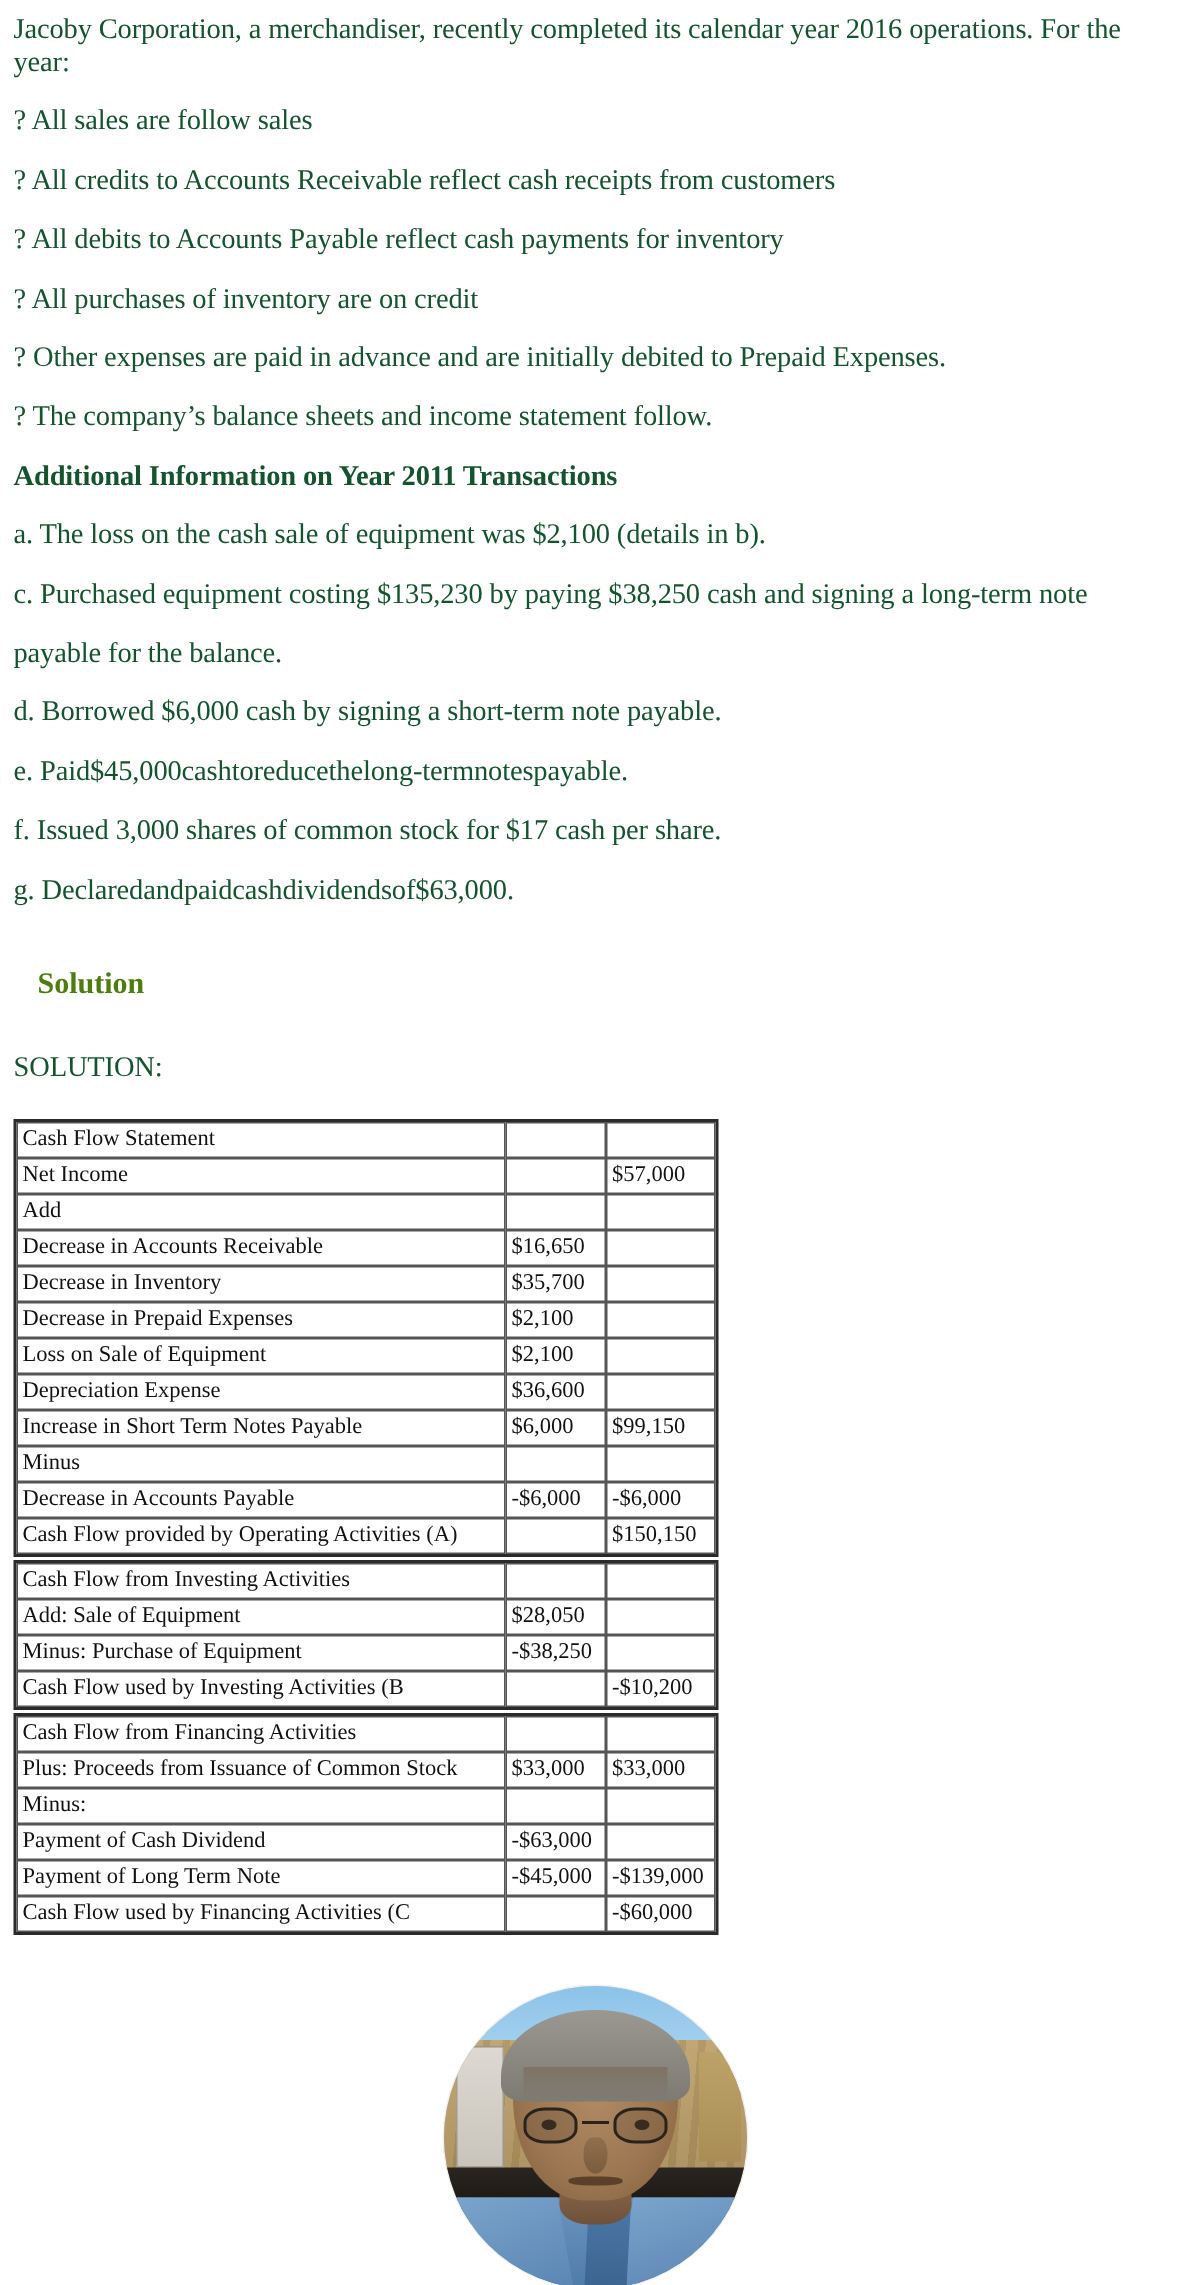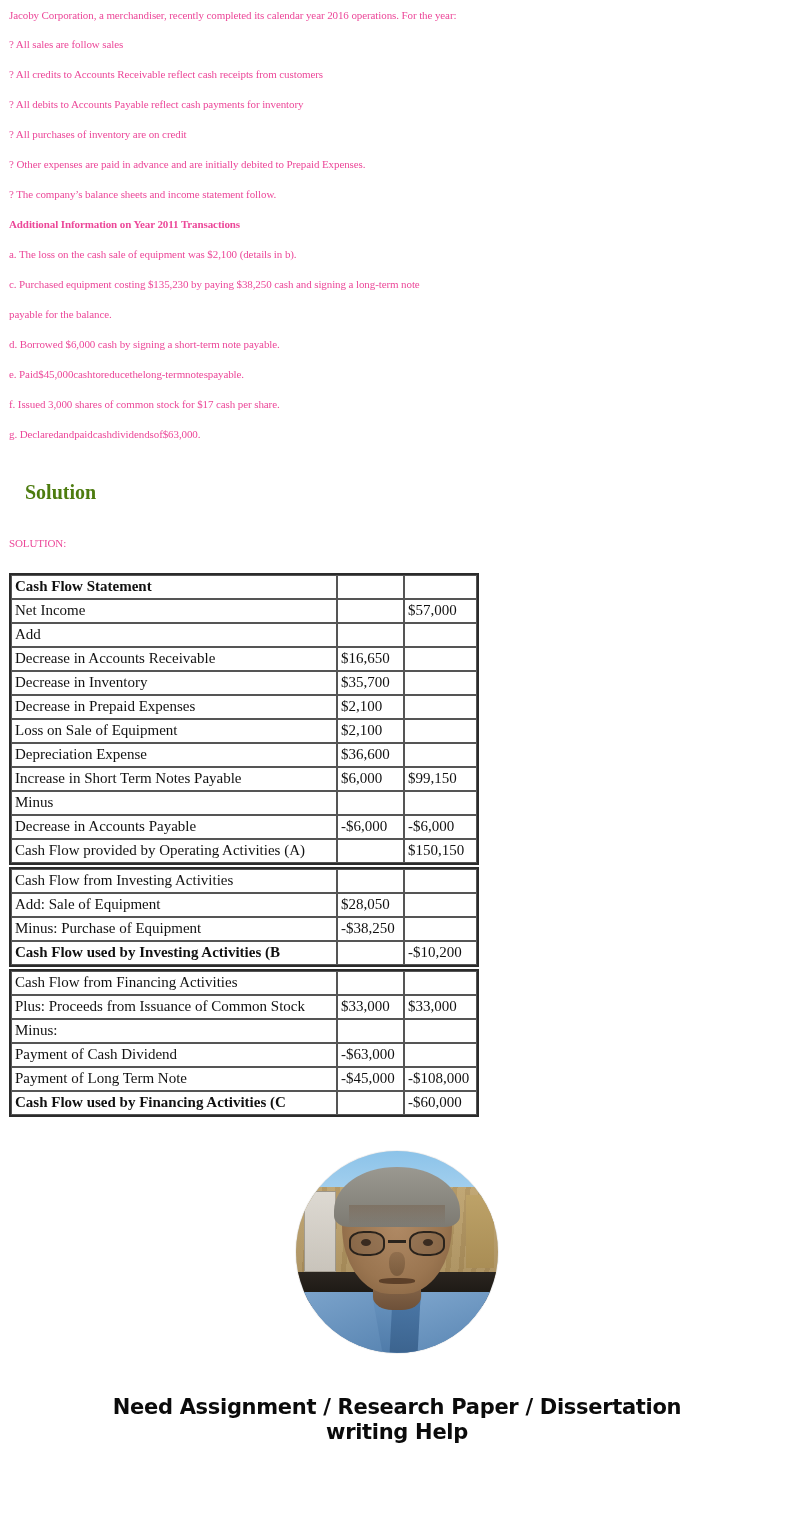--- a/index.html
+++ b/index.html
@@ -15,25 +15,25 @@
     position: relative;
     overflow: hidden;
   }
 
   .doc {
     padding: 0 9px;
     box-sizing: border-box;
   }
 
   .para {
-    font-size: 11px;
+    font-size: 19px;
     line-height: 1.18;
     margin: 0;
     padding: 8.5px 0 8.5px 0;
-    color: #ec4899;
+    color: #14532d;
     letter-spacing: -0.1px;
   }
 
   .para.bold {
     font-weight: bold;
   }
 
   .heading-solution {
     font-size: 20px;
     font-weight: bold;
@@ -65,21 +65,21 @@
     padding: 2px 2px 3px 3px;
     height: 17px;
     vertical-align: middle;
     color: #111;
     overflow: hidden;
     white-space: nowrap;
   }
   table.cf td.c0 { width: 319px; }
   table.cf td.c1 { width: 60px; }
   table.cf td.c2 { width: 66px; }
-  table.cf td.bold { font-weight: bold; }
+  table.cf td.bold { font-weight: normal; }
 
   
   .photo-block {
     display: flex;
     justify-content: center;
     align-items: center;
     padding-top: 34px;
   }
   .avatar {
     width: 202px;
@@ -362,21 +362,21 @@
           <td class="c2"></td>
         </tr>
         <tr>
           <td class="c0">Payment of Cash Dividend</td>
           <td class="c1">-$63,000</td>
           <td class="c2"></td>
         </tr>
         <tr>
           <td class="c0">Payment of Long Term Note</td>
           <td class="c1">-$45,000</td>
-          <td class="c2">-$108,000</td>
+          <td class="c2">-$139,000</td>
         </tr>
         <tr>
           <td class="c0 bold">Cash Flow used by Financing Activities (C</td>
           <td class="c1"></td>
           <td class="c2">-$60,000</td>
         </tr>
       </tbody>
     </table>
 
   </div>

